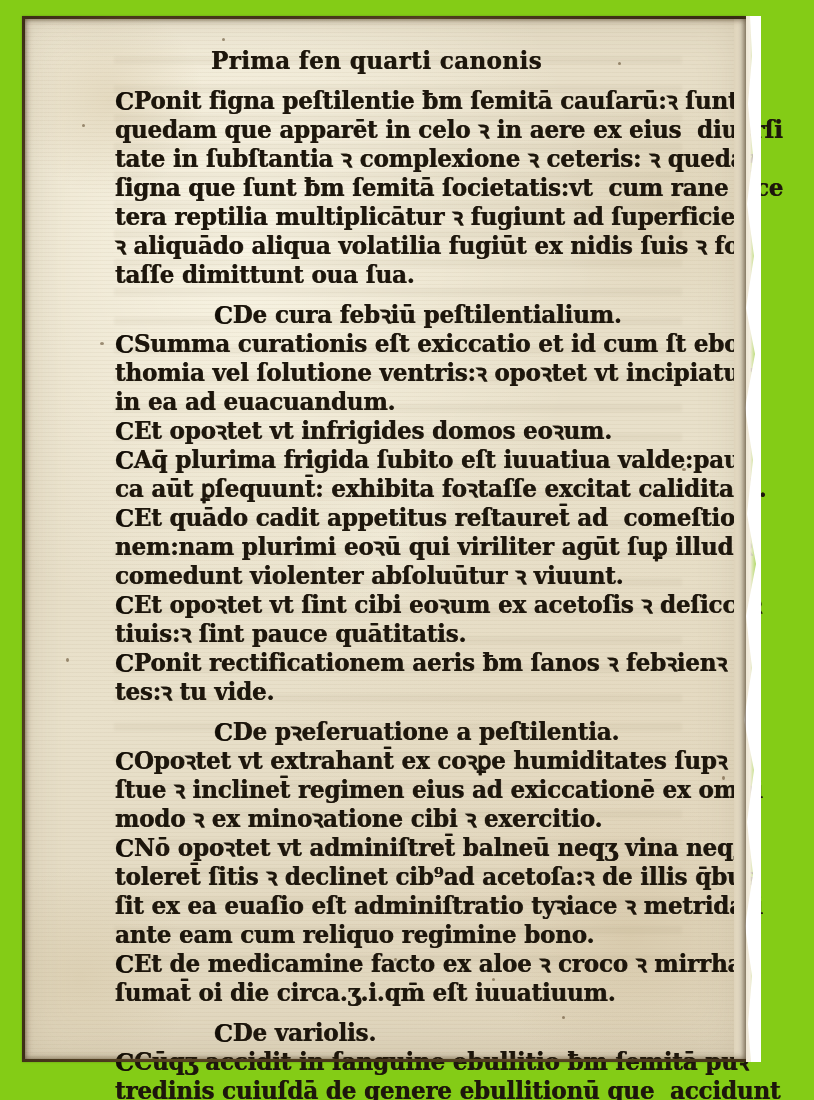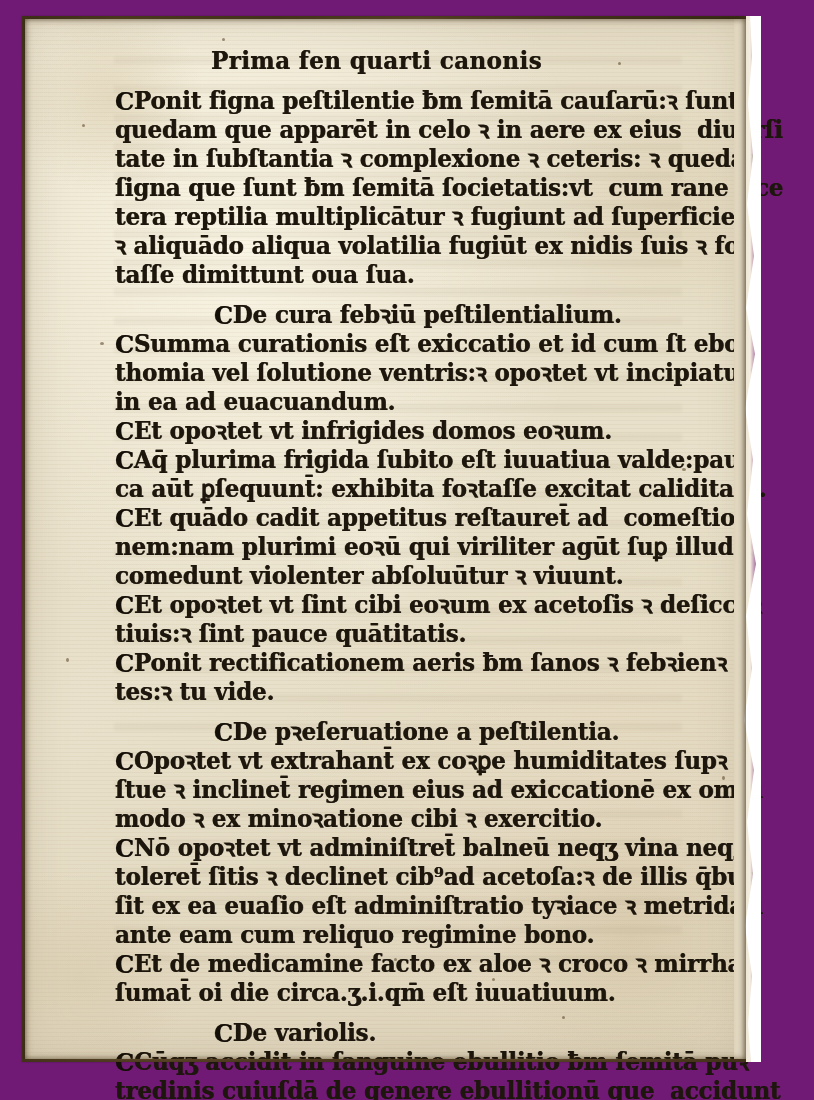--- a/index.html
+++ b/index.html
@@ -5,21 +5,21 @@
   html, body {
     margin: 0;
     padding: 0;
     background: #ffffff;
   }
 
   #page-root {
     position: relative;
     width: 814px;
     height: 1100px;
-    background: #701a75;
+    background: #84cc16;
     overflow: hidden;
     font-family: "DejaVu Serif", serif;
   }
 
   
   .leaf {
     position: absolute;
     left: 22px;
     top: 16px;
     width: 724px;

